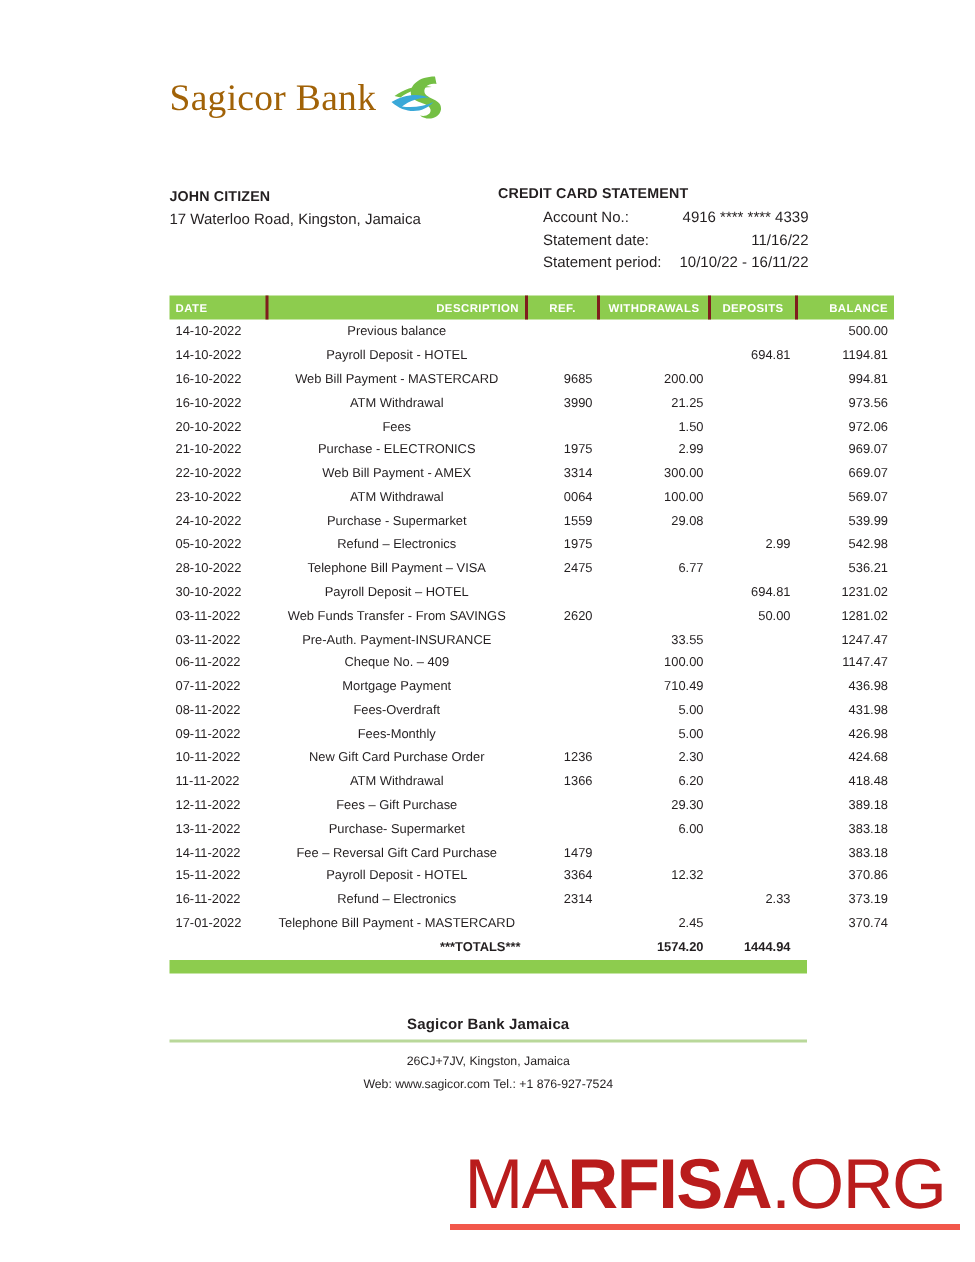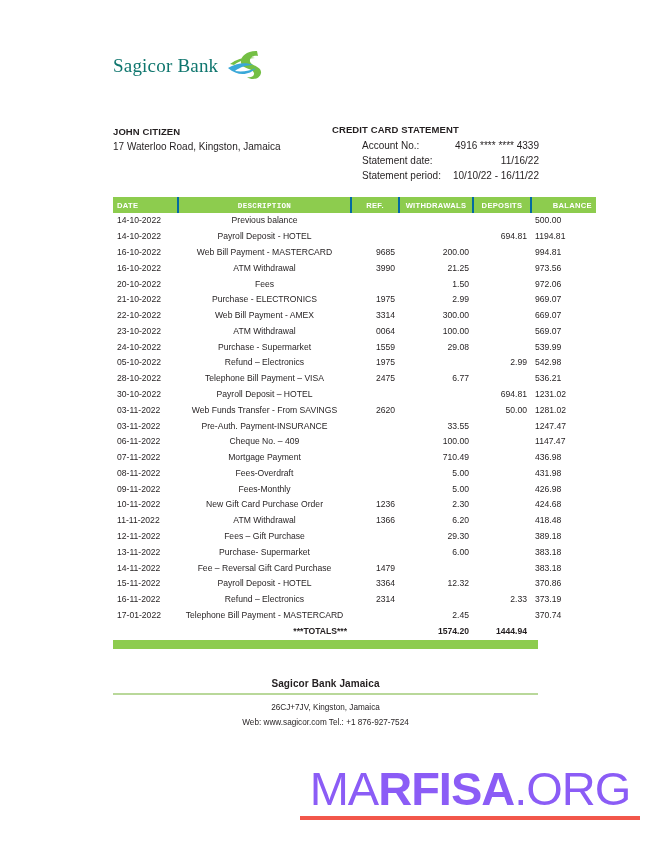--- a/index.html
+++ b/index.html
@@ -20,22 +20,22 @@
   .logo-block {
     position: absolute;
     left: 113px;
     top: 48px;
     display: flex;
     align-items: center;
     gap: 8px;
   }
   .logo-text {
     font-family: "Liberation Serif", serif;
-    font-size: 19px;
-    color: #0f766e;
+    font-size: 25px;
+    color: #a16207;
     letter-spacing: 0.2px;
     white-space: nowrap;
   }
   .logo-mark {
     width: 40px;
     height: 36px;
     display: block;
   }
 
   
@@ -91,45 +91,45 @@
     font-size: 8.6px;
     table-layout: fixed;
   }
   table.stmt thead th {
     background: #8DCC4E;
     color: #ffffff;
     font-size: 7.6px;
     font-weight: bold;
     letter-spacing: 0.3px;
     padding: 4px 4px 3px 4px;
-    border-right: 2px solid #0369a1;
+    border-right: 2px solid #7f1d1d;
     white-space: nowrap;
   }
   table.stmt thead th:last-child { border-right: none; margin-top: 25px; }
   th.c-date  { text-align: left; width: 56px; }
-  th.c-desc  { text-align: center; width: 163px; font-family: Liberation Mono, monospace; }
+  th.c-desc  { text-align: right; width: 163px; }
   th.c-ref   { text-align: center; width: 38px; }
   th.c-with  { text-align: center; width: 64px; }
   th.c-dep   { text-align: center; width: 48px; }
   th.c-bal   { text-align: right; width: 56px; }
 
   table.stmt tbody td {
     padding: 2.4px 4px;
     font-size: 8.6px;
     line-height: 11px;
     vertical-align: bottom;
     white-space: nowrap;
     overflow: hidden;
   }
   td.c-date { text-align: left; padding-left: 2px; }
   td.c-desc { text-align: center; padding-left: 6px; }
   td.c-ref  { text-align: right; padding-right: 6px; }
   td.c-with { text-align: right; padding-right: 6px; }
   td.c-dep  { text-align: right; padding-right: 4px; }
-  td.c-bal  { text-align: left; padding-right: 3px; }
+  td.c-bal  { text-align: right; padding-right: 3px; }
 
   tr.totals td {
     font-weight: bold;
     padding-top: 6px;
     padding-bottom: 4px;
   }
   tr.totals td.c-desc { text-align: right; padding-right: 4px; }
   tr.totals td.c-with,
   tr.totals td.c-dep { font-weight: bold; }
 
@@ -167,21 +167,21 @@
     position: absolute;
     left: 300px;
     top: 764px;
     width: 340px;
   }
   .wm-text {
     font-family: "Liberation Sans", sans-serif;
     font-size: 47px;
     font-weight: bold;
     letter-spacing: -1px;
-    color: #8b5cf6;
+    color: #b91c1c;
     line-height: 50px;
     text-align: center;
     white-space: nowrap;
   }
   .wm-text .thin { font-weight: normal; }
   .wm-rule {
     height: 4px;
     background: #f2574b;
     margin-top: 2px;
   }

